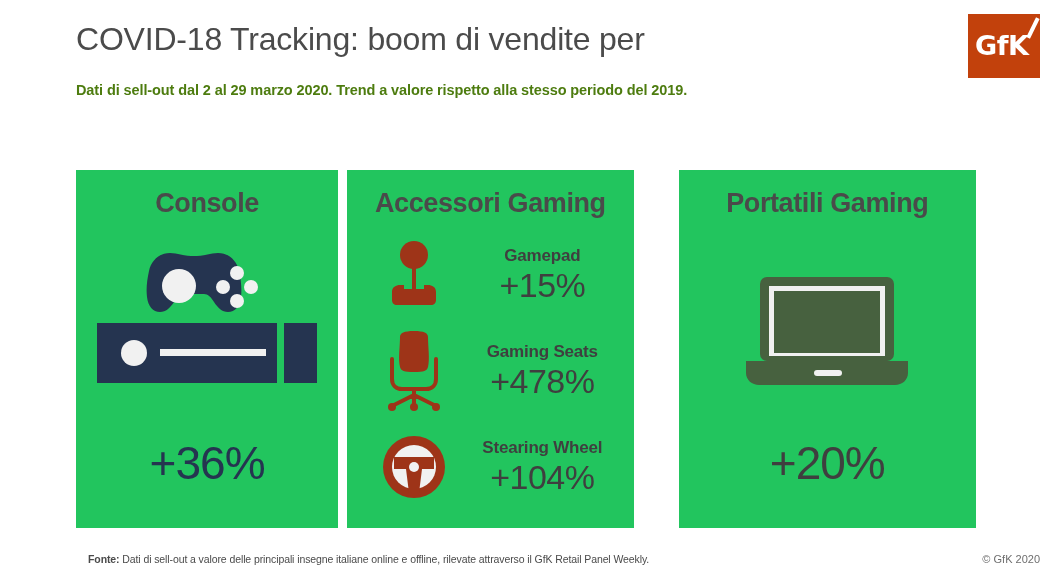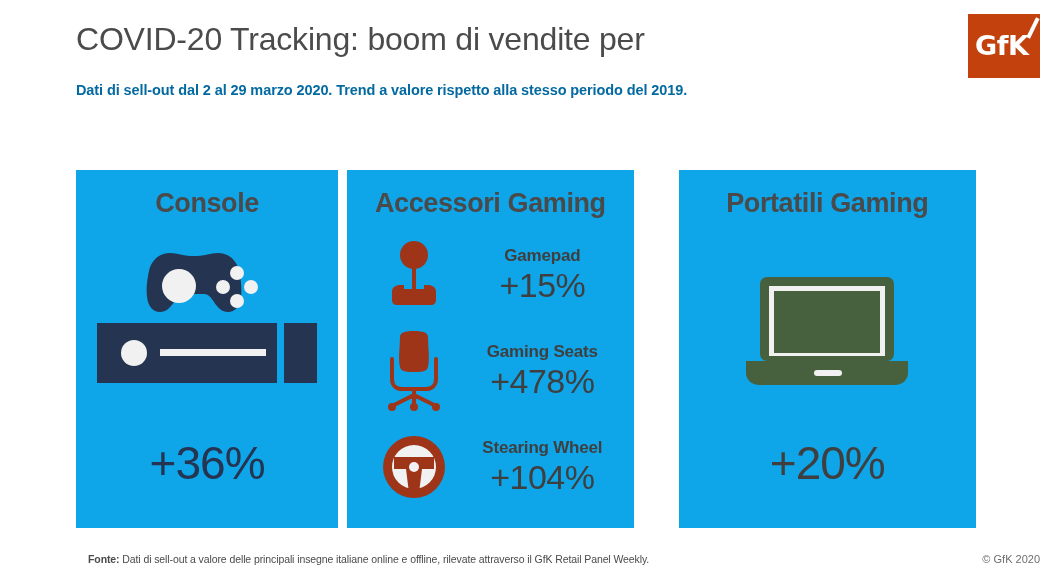--- a/index.html
+++ b/index.html
@@ -34,21 +34,21 @@
     color: #4b4b4b;
     font-weight: 400;
     letter-spacing: -0.2px;
     margin: 0;
   }
   .subtitle {
     margin: 0;
     padding-top: 20px;
     font-size: 14.5px;
     font-weight: bold;
-    color: #0369a1;
+    color: #4d7c0f;
     letter-spacing: -0.1px;
   }
 
   
   .logo {
     position: absolute;
     right: 16px;
     top: 14px;
     width: 72px;
     height: 64px;
@@ -80,21 +80,21 @@
   .panels {
     position: absolute;
     left: 76px;
     top: 170px;
     width: 900px;
     height: 358px;
     display: flex;
     gap: 9px;
   }
   .panel {
-    background: #0ea5e9;
+    background: #22c55e;
     position: relative;
     display: flex;
     flex-direction: column;
     align-items: center;
   }
   .panel-console   { width: 282px; }
   .panel-accessori { width: 308px; }
   .panel-portatili { width: 320px; margin-left: 36px; }
 
   .panel-title {
@@ -204,21 +204,21 @@
     margin-left: 36px;
   }
 </style>
 </head>
 <body>
 
 <div class="infographic">
 
   <div class="header">
     <h1 class="title">
-      <span>COVID-20 Tracking: boom di vendite per</span><br>
+      <span>COVID-18 Tracking: boom di vendite per</span><br>
     </h1>
     <p class="subtitle">Dati di sell-out dal 2 al 29 marzo 2020. Trend a valore rispetto alla stesso periodo del 2019.</p>
   </div>
 
   <div class="logo">
     <span class="logo-text">GfK</span>
     <span class="logo-slash"></span>
   </div>
 
   <div class="panels">

